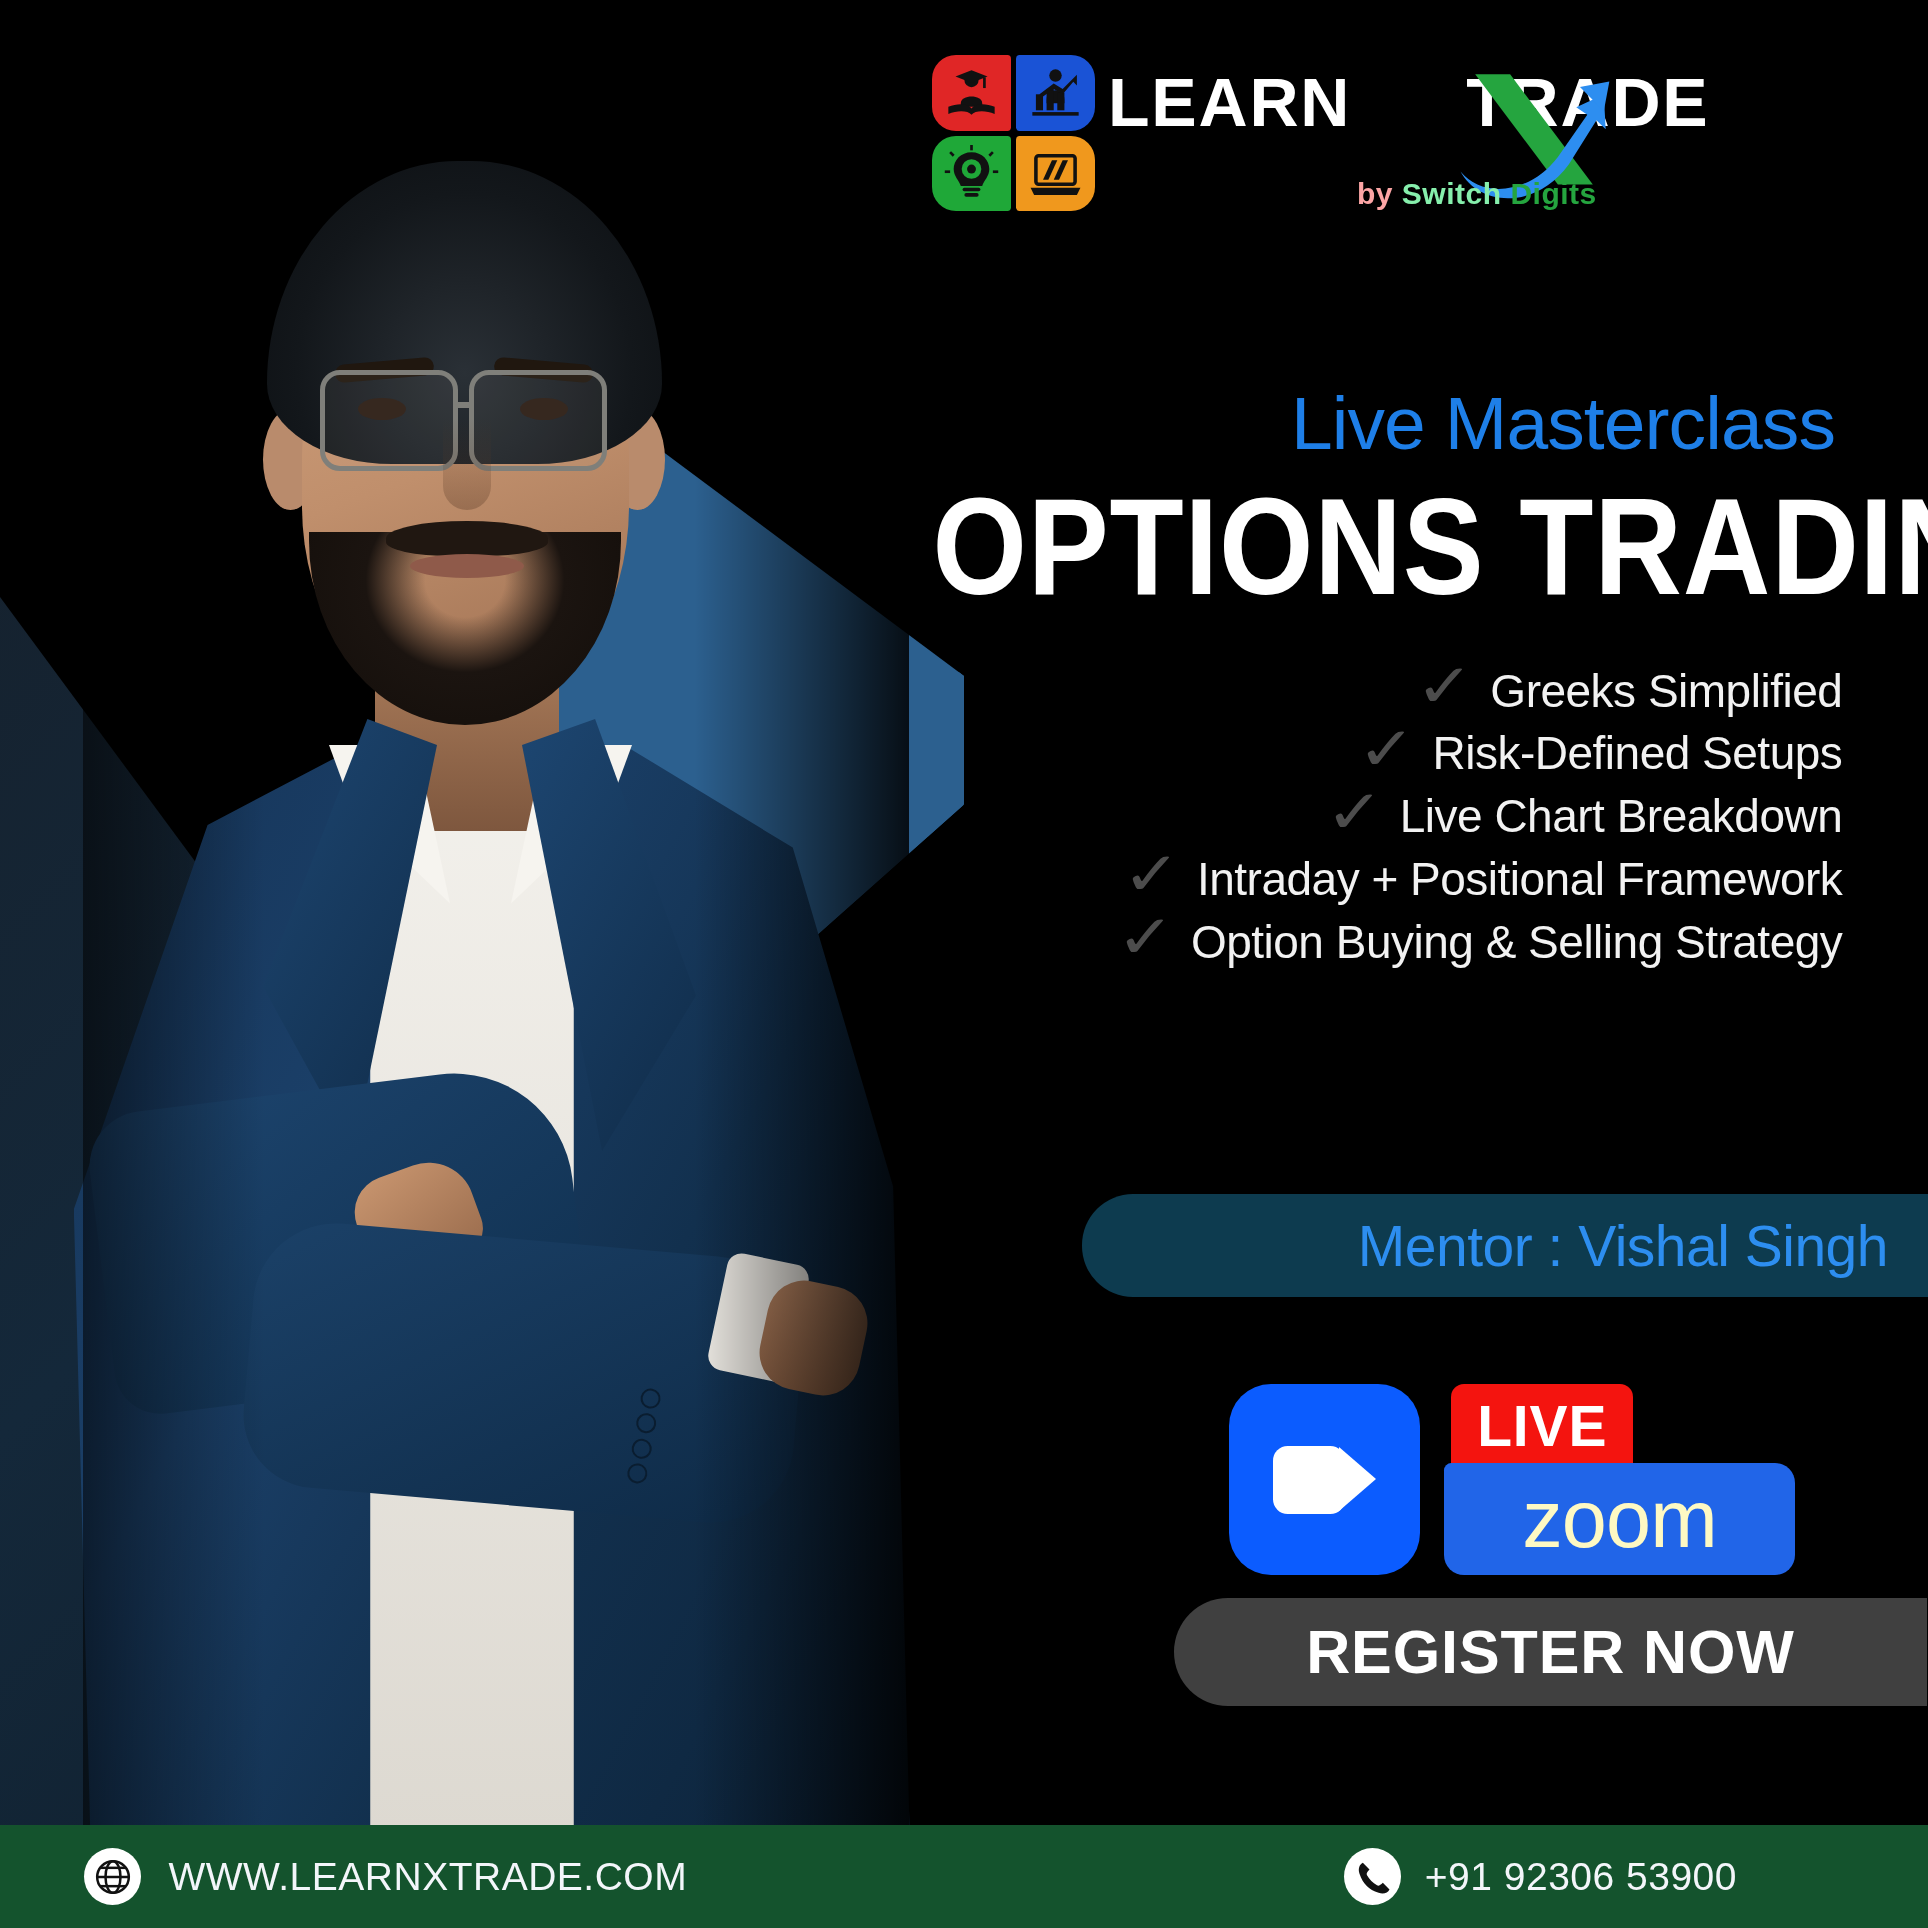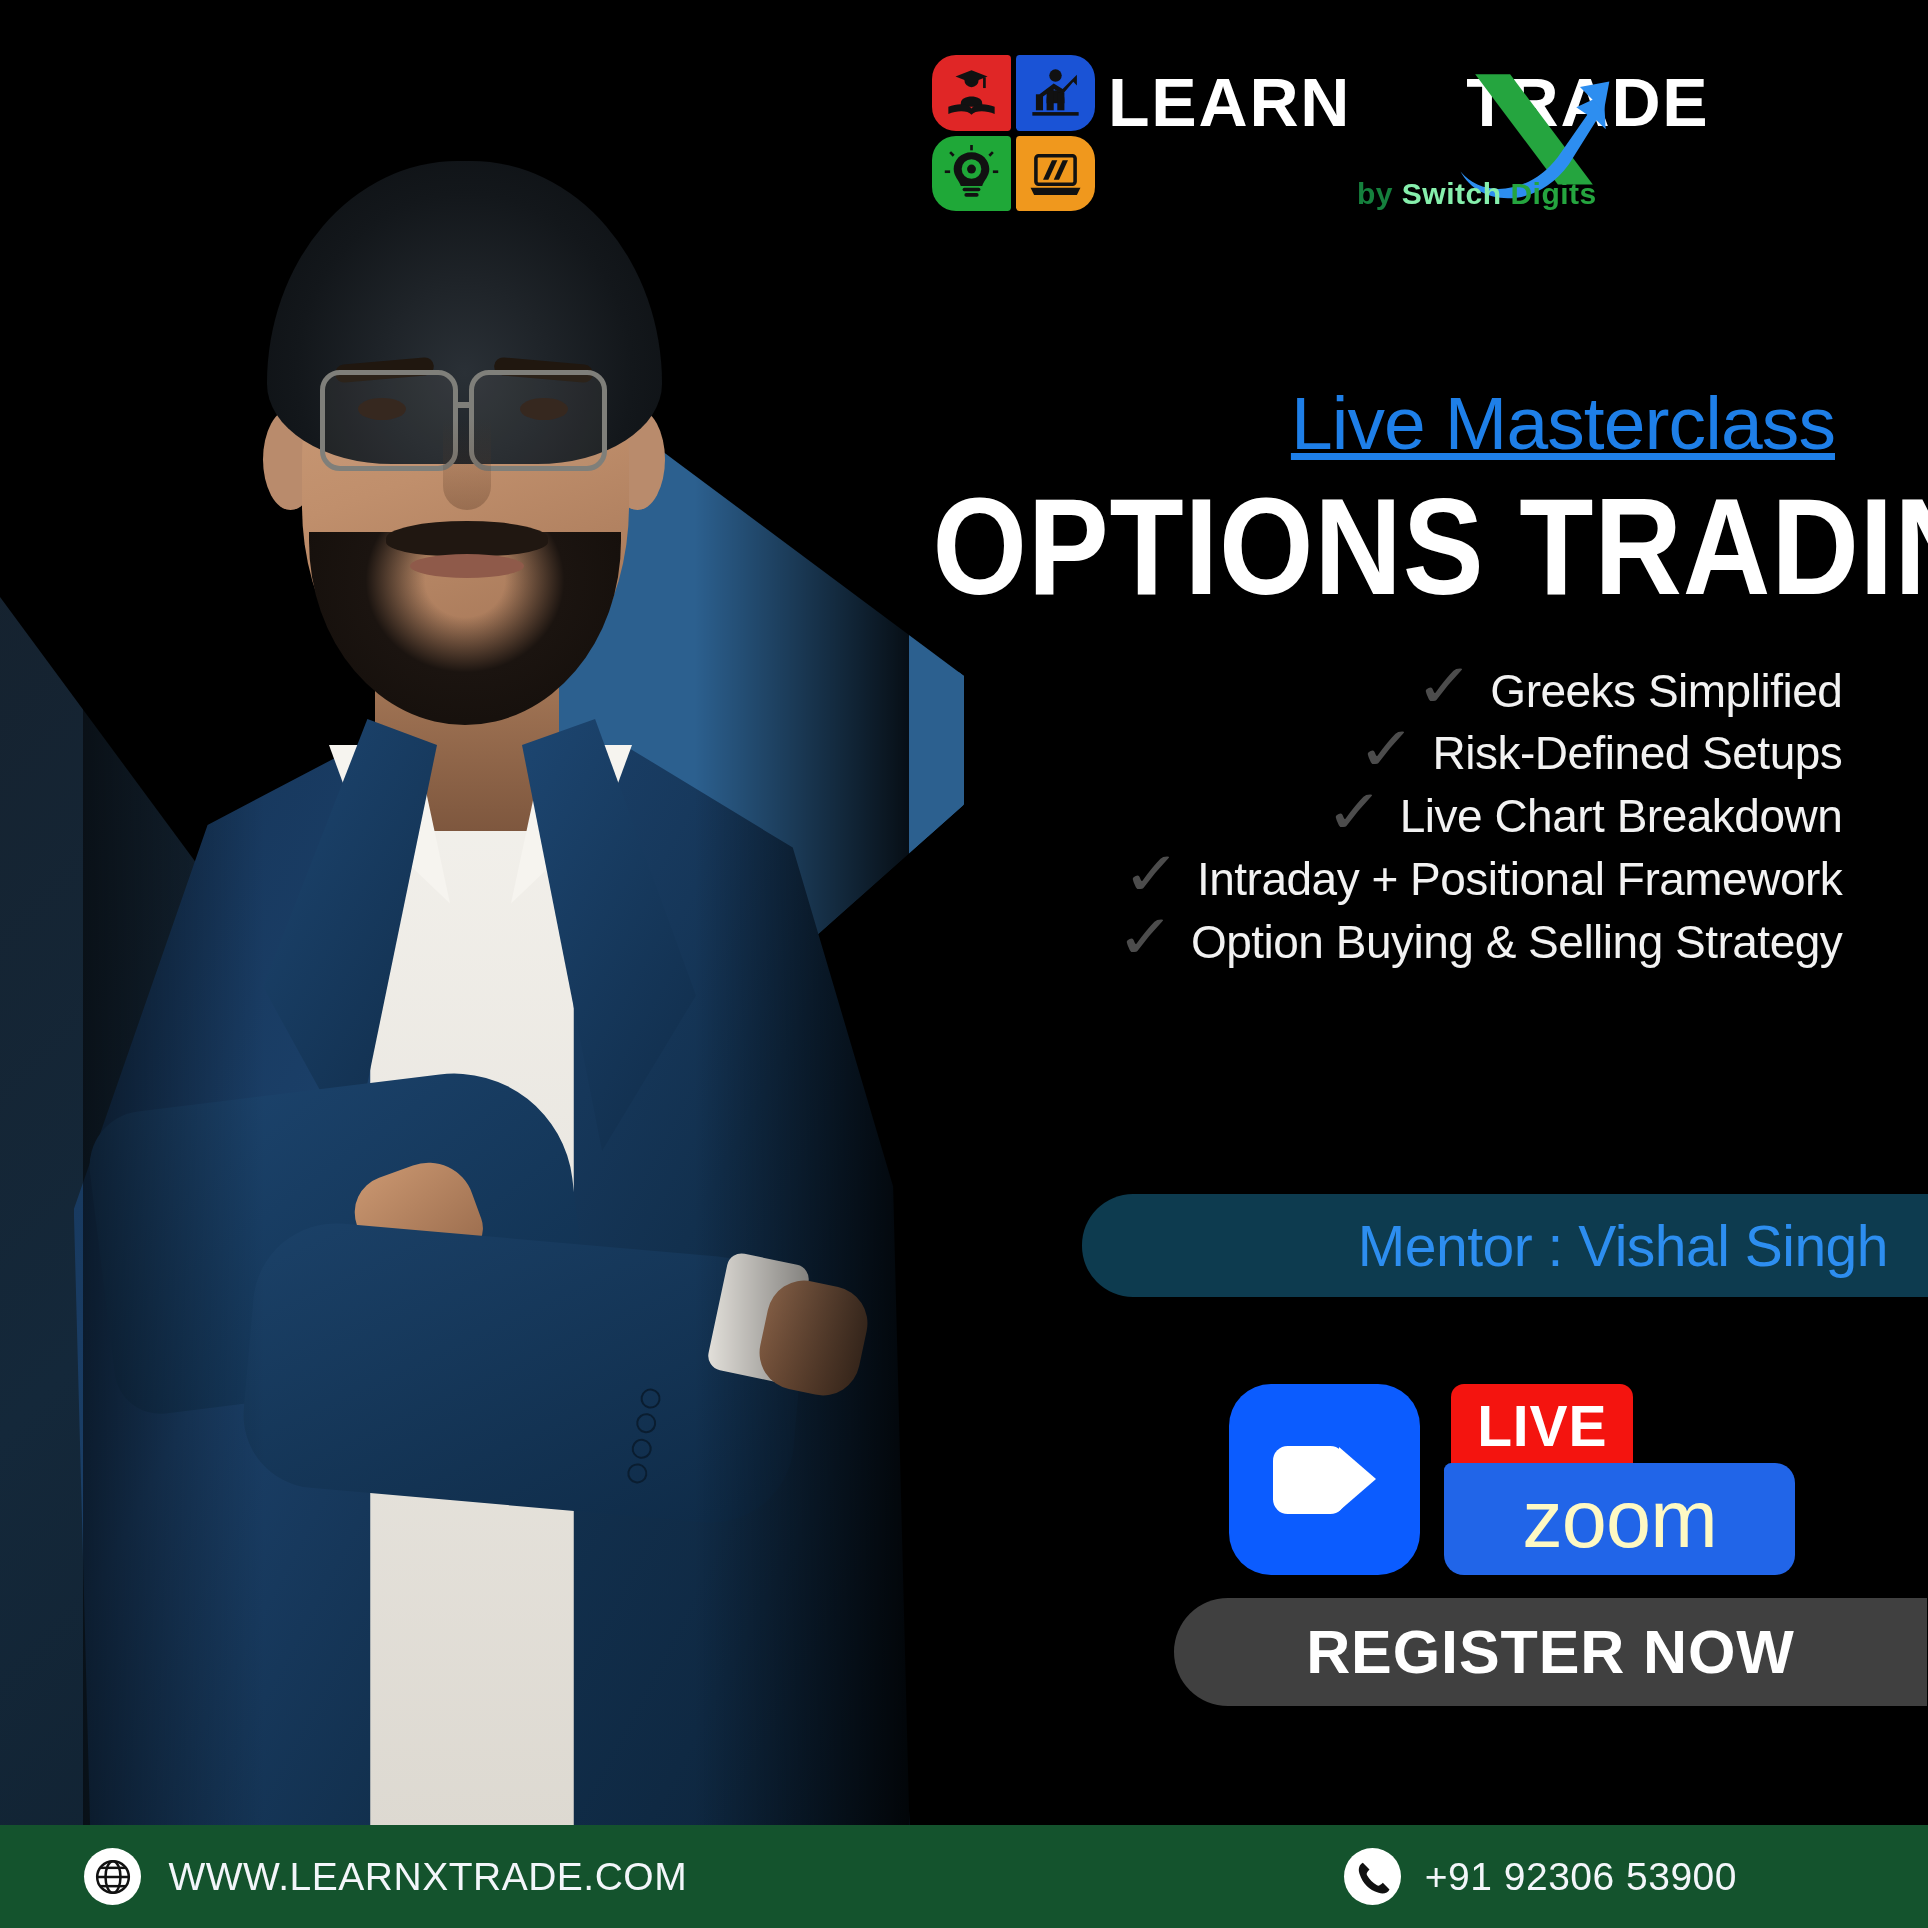--- a/index.html
+++ b/index.html
@@ -145,29 +145,29 @@
   .lg-cell svg{width:57px;height:57px;}
   .logo-word{
     position:absolute;left:176px;top:20px;font-size:68px;font-weight:700;
     letter-spacing:1.8px;color:#ffffff;line-height:1;white-space:nowrap;
   }
   .logo-x{position:absolute;left:510px;top:5.5px;width:184px;height:147px;}
   .logo-tag{
     position:absolute;left:425px;top:129px;font-size:30px;font-weight:700;
     letter-spacing:0.5px;white-space:nowrap;
   }
-  .logo-tag .t-by{color:#15803d;}
+  .logo-tag .t-by{color:#fca5a5;}
   .logo-tag .t-sw{color:#86efac;}
   .logo-tag .t-dg{color:#25a53f;}
 
   
   .right-col{position:absolute;left:808px;top:386px;width:1038px;z-index:7;text-align:right;}
   .kicker{
     font-size:75px;color:#1e7fe8;font-weight:400;line-height:1;
-    letter-spacing:-0.9px;padding-right:11px;text-decoration:underline;
+    letter-spacing:-0.9px;padding-right:11px;
   }
   .headline{
     margin-top:20px;font-size:138px;line-height:.95;font-weight:700;color:#ffffff;
     letter-spacing:0.9px;transform:scaleX(.88);transform-origin:right center;white-space:nowrap;
   }
 
   .bullets{margin-top:48px;display:flex;flex-direction:column;align-items:flex-end;gap:1.8px;padding-right:3.7px;}
   .bullet{display:flex;align-items:center;gap:20px;}
   .bullet .tick{
     color:#4c4c4c;font-size:61px;line-height:1;font-weight:400;

